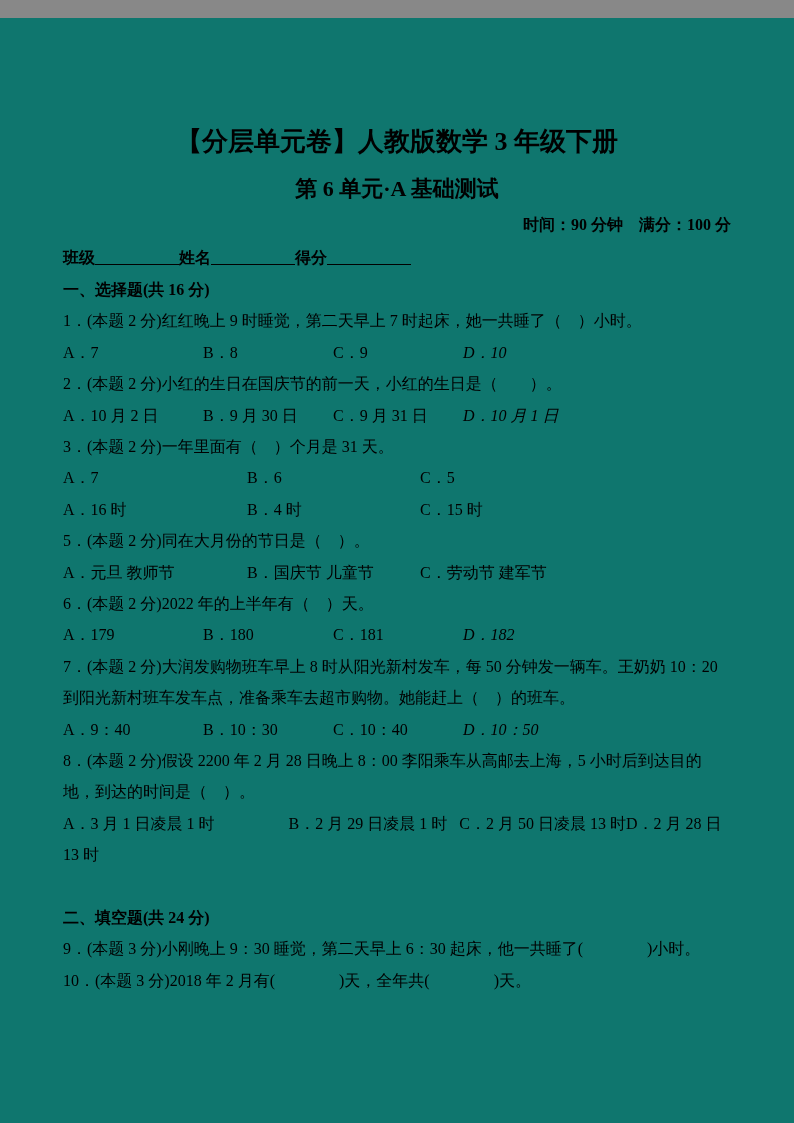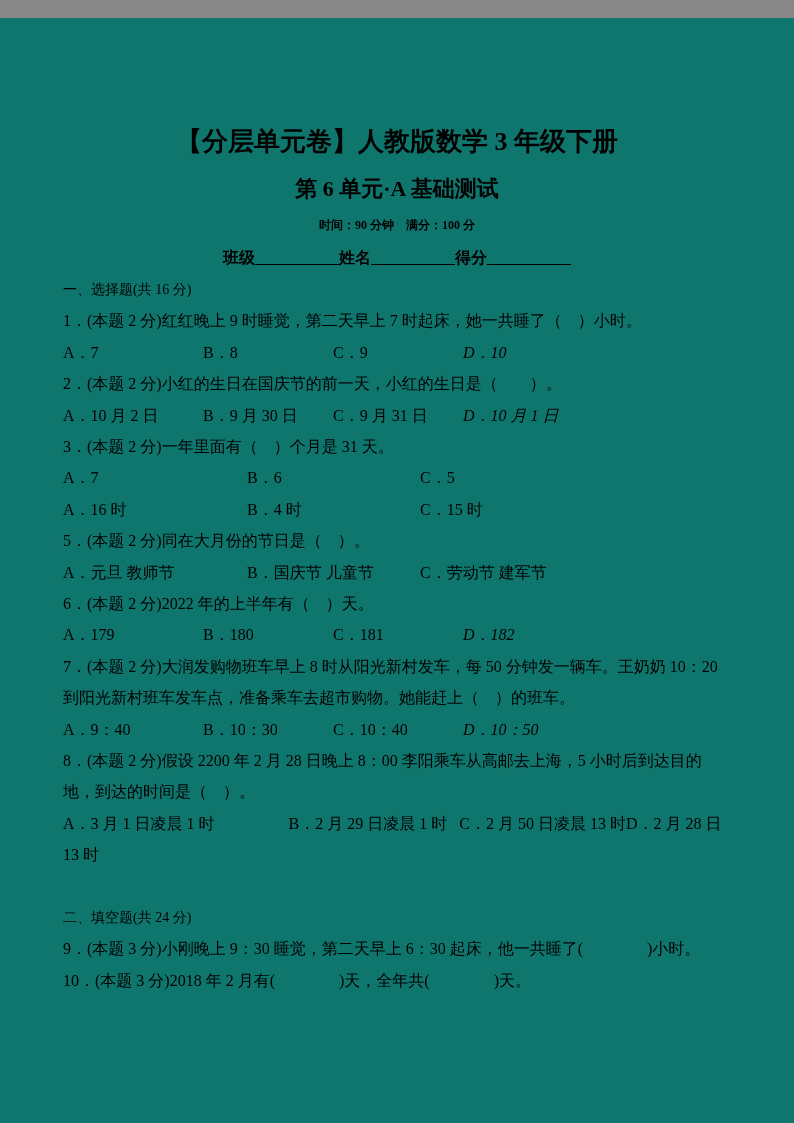--- a/index.html
+++ b/index.html
@@ -5,24 +5,24 @@
   html,body{margin:0;padding:0;background:#888;}
   .page{
     width:794px;height:1123px;background:#0f766e;position:relative;
     margin:18px auto;overflow:hidden;color:#000;
     font-family:"Liberation Serif","DejaVu Serif",serif;
     padding-left:44px;
   }
   .content{position:absolute;left:63px;top:106px;width:668px;}
   .doc-title{text-align:center;font-weight:bold;font-size:26px;line-height:36px;}
   .doc-subtitle{text-align:center;font-weight:bold;font-size:22px;line-height:24px;margin-top:17px;}
-  .doc-info{text-align:center;font-weight:bold;font-size:12px;line-height:22px;margin-top:13px;}
-  .fill-header{text-align:center;font-weight:bold;font-size:16px;line-height:24px;margin-top:10px;}
+  .doc-info{text-align:right;font-weight:bold;font-size:16px;line-height:22px;margin-top:13px;}
+  .fill-header{font-weight:bold;font-size:16px;line-height:24px;margin-top:10px;}
   .blank{display:inline-block;width:84px;height:15px;border-bottom:1.5px solid #000;vertical-align:baseline;margin-bottom:-2px;}
-  .sec-heading{font-weight:normal;font-size:14px;line-height:31.4px;margin-top:4px;}
+  .sec-heading{font-weight:bold;font-size:16px;line-height:31.4px;margin-top:4px;}
   .sec-heading.second{margin-top:31.4px;}
   .qline{font-size:16px;line-height:31.4px;}
   .nowrap{white-space:nowrap;}
   .opt-row{position:relative;height:31.4px;font-size:16px;line-height:31.4px;}
   .opt{position:absolute;top:0;white-space:nowrap;}
   .cols4 .o1{left:0;}   .cols4 .o2{left:140px;} .cols4 .o3{left:270px;} .cols4 .o4{left:400px;font-style:italic;}
   .cols3 .o1{left:0;}   .cols3 .o2{left:184px;} .cols3 .o3{left:357px;}
   .tabgap{display:inline-block;height:1px;}
   .g1{width:74px;} .g2{width:12px;}
 </style>

